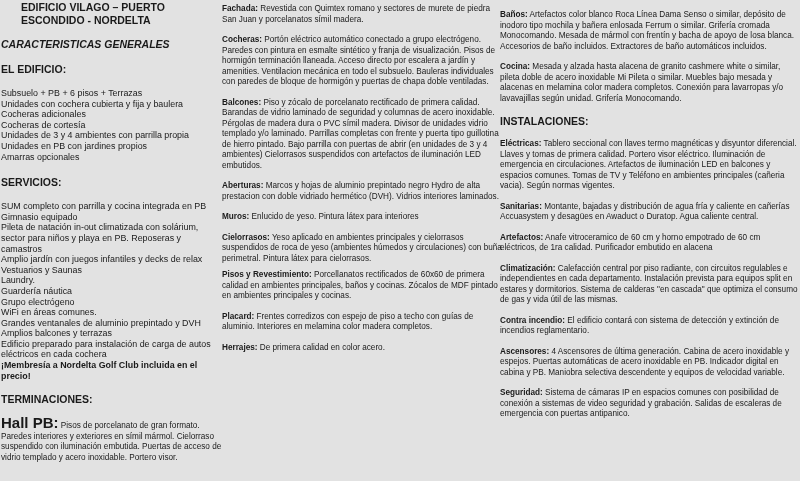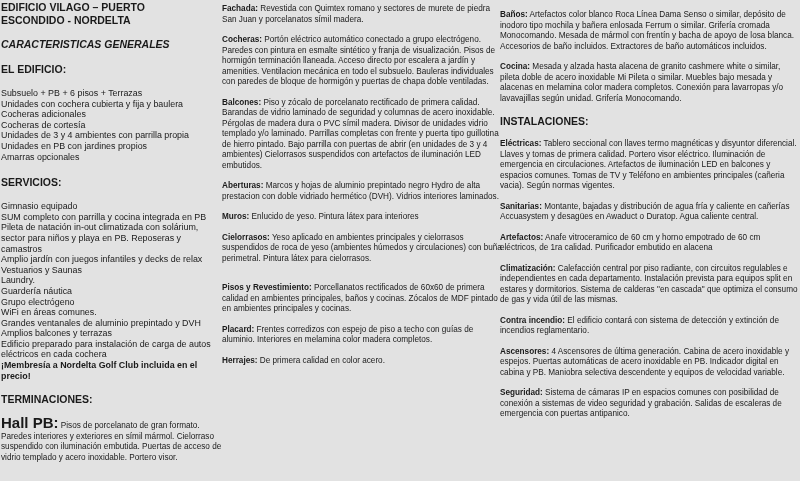--- a/index.html
+++ b/index.html
@@ -14,36 +14,36 @@
   .lst div{white-space:nowrap;}
   .lst .wrap{white-space:normal;}
   .p{font-size:8.2px;line-height:10.5px;margin:0;}
   .p b{font-weight:bold;}
   .promo{font-weight:bold;font-size:8.9px;line-height:10.6px;}
 </style>
 </head>
 <body>
 
 <div class="col c1">
-  <div class="title" style="width:210px;">EDIFICIO VILAGO – PUERTO ESCONDIDO - NORDELTA</div>
+  <div class="title" style="width:210px;padding-left:20px;">EDIFICIO VILAGO – PUERTO ESCONDIDO - NORDELTA</div>
   <div class="h" style="margin-top:11px;font-style:italic;">CARACTERISTICAS GENERALES</div>
   <div class="h" style="margin-top:12px;">EL EDIFICIO:</div>
   <div class="lst" style="margin-top:12px;">
     <div>Subsuelo + PB + 6 pisos + Terrazas</div>
     <div>Unidades con cochera cubierta y fija y baulera</div>
     <div>Cocheras adicionales</div>
     <div>Cocheras de cortesía</div>
     <div>Unidades de 3 y 4 ambientes con parrilla propia</div>
     <div>Unidades en PB con jardines propios</div>
     <div>Amarras opcionales</div>
   </div>
   <div class="h" style="margin-top:14px;">SERVICIOS:</div>
   <div class="lst" style="margin-top:12px;">
+    <div>SUM completo con parrilla y cocina integrada en PB</div>
     <div>Gimnasio equipado</div>
-    <div>SUM completo con parrilla y cocina integrada en PB</div>
     <div class="wrap">Pileta de natación in-out climatizada con solárium, sector para niños y playa en PB. Reposeras y camastros</div>
     <div>Amplio jardín con juegos infantiles y decks de relax</div>
     <div>Vestuarios y Saunas</div>
     <div>Laundry.</div>
     <div>Guardería náutica</div>
     <div>Grupo electrógeno</div>
     <div>WiFi en áreas comunes.</div>
     <div>Grandes ventanales de aluminio prepintado y DVH</div>
     <div>Amplios balcones y terrazas</div>
     <div class="wrap">Edificio preparado para instalación de carga de autos eléctricos en cada cochera</div>
@@ -53,21 +53,21 @@
   <div class="p" style="margin-top:12px;"><b style="font-size:15px;">Hall PB:</b><span> Pisos de porcelanato de gran formato. Paredes interiores y exteriores en símil mármol. Cielorraso suspendido con iluminación embutida. Puertas de acceso de vidrio templado y acero inoxidable. Portero visor.</span></div>
 </div>
 
 <div class="col c2" style="padding-top:4px;">
   <div class="p"><b>Fachada:</b><span>  Revestida con Quimtex romano y sectores de murete de piedra San Juan y porcelanatos símil madera.</span></div>
   <div class="p" style="margin-top:10px;"><b>Cocheras:</b><span>   Portón eléctrico automático conectado a grupo electrógeno. Paredes con pintura en esmalte sintético y franja de visualización. Pisos de hormigón terminación llaneada. Acceso directo por escalera a jardín y amenities. Ventilacion mecánica en todo el subsuelo. Bauleras individuales con paredes de bloque de hormigón y puertas de chapa doble ventiladas.</span></div>
   <div class="p" style="margin-top:10px;"><b>Balcones:</b><span> Piso y zócalo de porcelanato rectificado de primera calidad. Barandas de vidrio laminado de seguridad y columnas de acero inoxidable. Pérgolas de madera dura o PVC símil madera. Divisor de unidades vidrio templado y/o laminado. Parrillas completas con frente y puerta tipo guillotina de hierro pintado. Bajo parrilla con puertas de abrir (en unidades de 3 y 4 ambientes) Cielorrasos suspendidos con artefactos de iluminación LED embutidos.</span></div>
   <div class="p" style="margin-top:10px;"><b>Aberturas:</b><span>  Marcos y hojas de aluminio prepintado negro Hydro de alta prestacion con doble vidriado hermético (DVH). Vidrios interiores laminados.</span></div>
   <div class="p" style="margin-top:10px;"><b>Muros:</b><span>  Enlucido de yeso. Pintura látex para interiores</span></div>
   <div class="p" style="margin-top:10px;"><b>Cielorrasos:</b><span>   Yeso aplicado en ambientes principales y cielorrasos suspendidos de roca de yeso (ambientes húmedos y circulaciones) con buña perimetral. Pintura látex para cielorrasos.</span></div>
-  <div class="p" style="margin-top:19px;"><b>Pisos y Revestimiento:</b><span>  Porcellanatos rectificados de 60x60 de primera calidad en ambientes principales, baños y cocinas. Zócalos de MDF pintado en ambientes principales y cocinas.</span></div>
+  <div class="p" style="margin-top:6px;"><b>Pisos y Revestimiento:</b><span>  Porcellanatos rectificados de 60x60 de primera calidad en ambientes principales, baños y cocinas. Zócalos de MDF pintado en ambientes principales y cocinas.</span></div>
   <div class="p" style="margin-top:10px;"><b>Placard:</b><span>  Frentes corredizos con espejo de piso a techo con guías de aluminio. Interiores en melamina color madera completos.</span></div>
   <div class="p" style="margin-top:10px;"><b>Herrajes:</b><span> De primera calidad en color acero.</span></div>
 </div>
 
 <div class="col c3" style="padding-top:10px;">
   <div class="p"><b>Baños:</b><span>  Artefactos color blanco Roca Línea Dama Senso o similar, depósito de inodoro tipo mochila y bañera enlosada Ferrum o similar. Grifería cromada Monocomando. Mesada de mármol con frentín y bacha de apoyo de losa blanca. Accesorios de baño incluidos. Extractores de baño automáticos incluidos.</span></div>
   <div class="p" style="margin-top:10px;"><b>Cocina:</b><span> Mesada y alzada hasta alacena de granito cashmere white o similar, pileta doble de acero inoxidable Mi Pileta o similar. Muebles bajo mesada y alacenas en melamina color madera completos. Conexión para lavarropas y/o lavavajillas según unidad. Grifería Monocomando.</span></div>
   <div class="h" style="margin-top:11px;">INSTALACIONES:</div>
   <div class="p" style="margin-top:11px;"><b>Eléctricas:</b><span>  Tablero seccional con llaves termo magnéticas y disyuntor diferencial. Llaves y tomas de primera calidad. Portero visor eléctrico. Iluminación de emergencia en circulaciones. Artefactos de iluminación LED en balcones y espacios comunes. Tomas de TV y Teléfono en ambientes principales (cañeria vacia).  Según normas vigentes.</span></div>
   <div class="p" style="margin-top:10px;"><b>Sanitarias:</b><span>  Montante, bajadas y distribución de agua fría y caliente en cañerías Accuasystem y desagües en Awaduct o Duratop.  Agua caliente central.</span></div>

